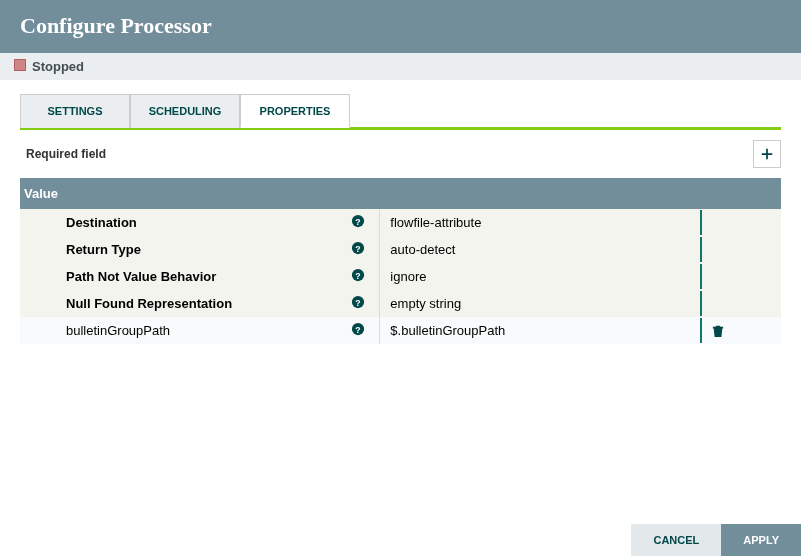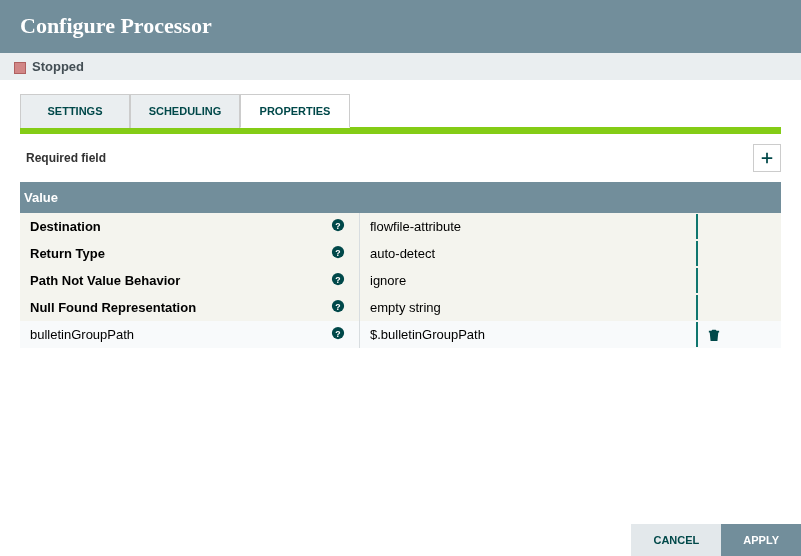--- a/index.html
+++ b/index.html
@@ -1,36 +1,36 @@
 <!DOCTYPE html>
 <html><head>
 <meta charset="utf-8">
 <style>
   * { box-sizing: border-box; margin: 0; padding: 0; }
   html, body { width: 801px; height: 556px; font-family: Arial, Helvetica, sans-serif; background: #fff; overflow: hidden; }
   .header { background: #728e9b; padding: 13px 20px 14px 20px; }
   .header h1 { color: #fff; font-size: 22px; font-weight: bold; font-family: Georgia, 'Times New Roman', serif; }
-  .status-bar { background: #eaeef0; padding: 6px 10px 6px 14px; display: flex; align-items: flex-end; }
+  .status-bar { background: #eaeef0; padding: 6px 10px 6px 14px; display: flex; align-items: flex-start; }
   .status-square { width: 12px; height: 12px; background: #d18686; border: 1px solid #b06060; margin-right: 6px; }
   .status-text { font-size: 13px; font-weight: bold; color: #434e54; }
   .content { padding: 0 20px 0 20px; position: relative; }
-  .tabs { display: flex; border-bottom: 7px solid #84cc16; margin-top: 13px; width: 100%; }
+  .tabs { display: flex; border-bottom: 3px solid #84cc16; margin-top: 13px; width: 100%; }
   .tab { width: 110px; text-align: center; font-size: 11px; font-weight: bold; color: #004849; background: #eaeef0; border: 1px solid #cccccc; border-bottom: none; padding: 10px 0; cursor: pointer; position: relative; top: 1px; }
   .tab.active { background: #fff; border-bottom: 1px solid #fff; }
   .req-row { display: flex; align-items: center; justify-content: space-between; padding: 10px 0 10px 6px; }
   .req-text { font-size: 12px; color: #323232; font-weight: bold; text-align: center; }
   .add-btn { width: 28px; height: 28px; border: 1px solid #cccccc; background: #fff; display: flex; align-items: center; justify-content: center; color: #004849; font-size: 18px; font-weight: bold; cursor: pointer; }
   .table { width: 100%; }
   .thead { background: #728e9b; display: flex; }
   .th { color: #fff; font-size: 13px; font-weight: bold; padding: 8px 4px; }
   .th-prop { width: 340px; }
   .th-val { width: 338px; }
   .th-act { width: 82px; }
   .tbody { }
-  .tr { display: flex; font-size: 13px; align-items: center; min-height: 24px; }
+  .tr { display: flex; font-size: 13px; align-items: center; min-height: 24px; padding-left: 36px; }
   .tr:nth-child(odd) { background: #f8fafb; }
   .tr:nth-child(even) { background: #ffffff; }
   .tr.req { background: #f4f4ee; }
   .td { padding: 5px 4px; }
   .td-prop { width: 340px; display: flex; align-items: center; justify-content: space-between; padding-left: 10px; padding-right: 14px; border-right: 1px solid #d8dde0; }
   .td-prop.bold { font-weight: bold; }
   .td-val { width: 338px; padding-left: 10px; border-right: 2px solid #0f766e; }
   .td-act { width: 82px; display: flex; align-items: center; justify-content: flex-start; padding-left: 10px; }
   .help-icon { width: 14px; height: 14px; }
   .trash-icon { width: 12px; height: 14px; cursor: pointer; }

